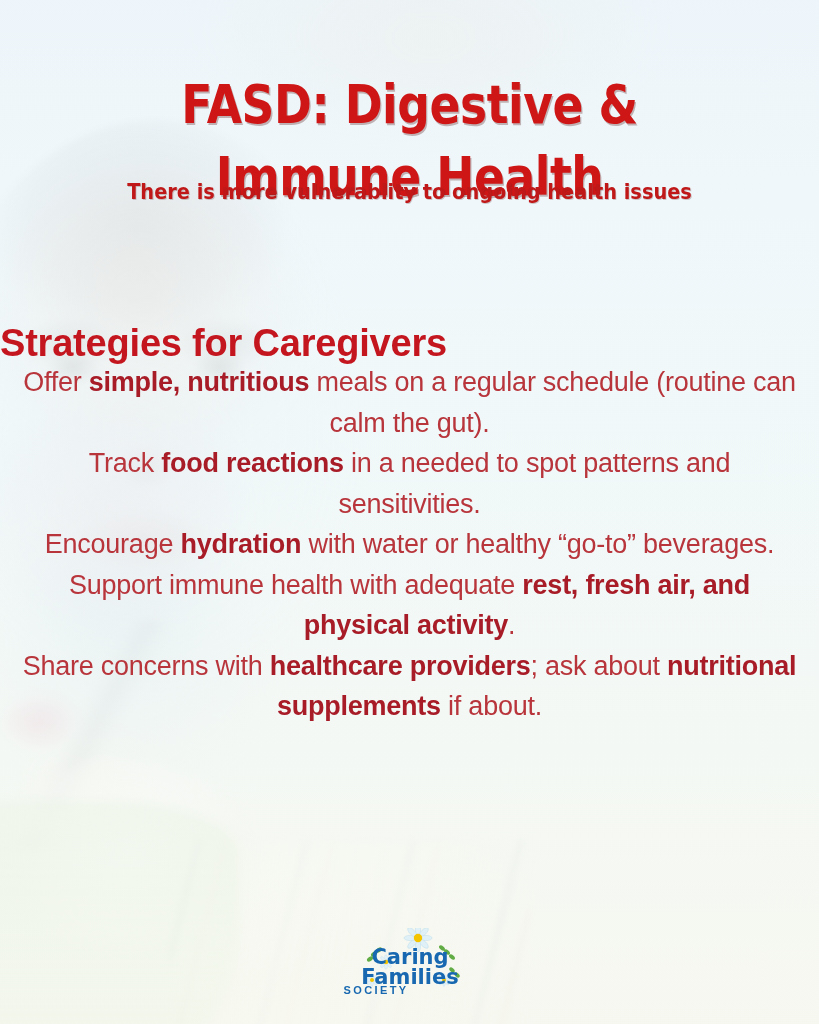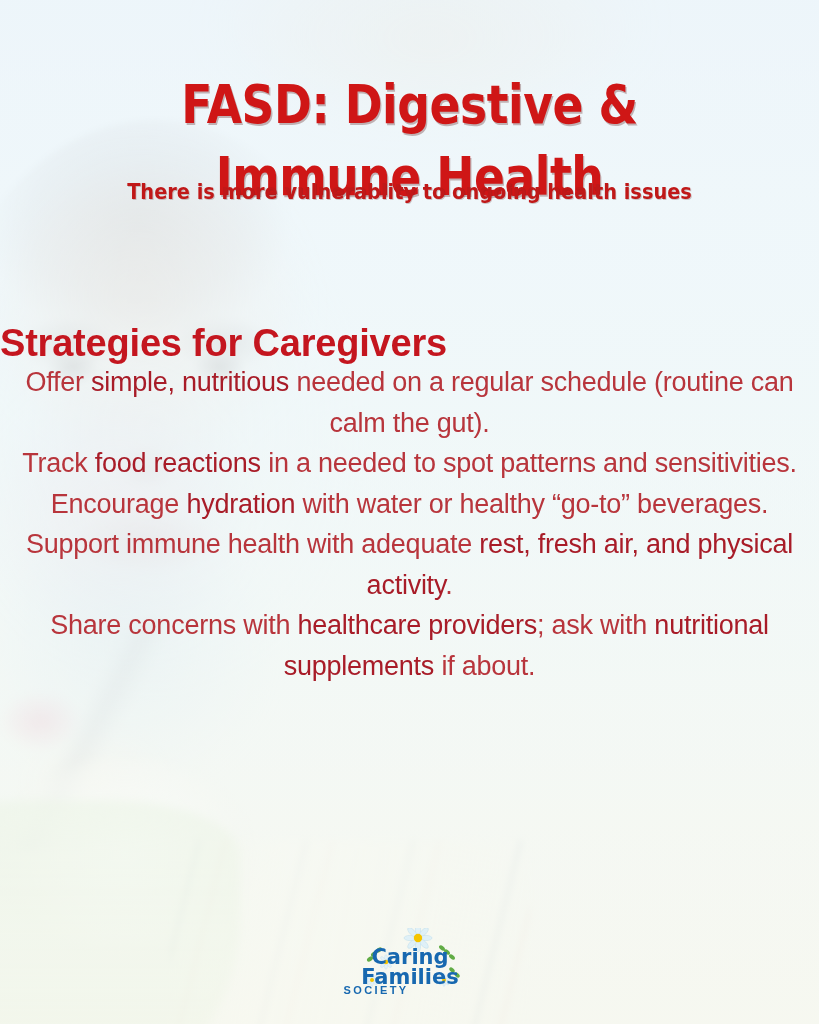--- a/index.html
+++ b/index.html
@@ -227,21 +227,21 @@
     line-height: 40.5px;
     color: #b8353c;
     letter-spacing: -0.25px;
   }
 
   .body-block p {
     margin: 0;
   }
 
   .body-block b {
-    font-weight: normal;
+    font-weight: bold;
     color: #a81c28;
   }
 
   
   .logo {
     position: absolute;
     left: 50%;
     transform: translateX(-50%);
     top: 928px;
     width: 132px;
@@ -280,25 +280,25 @@
   <div class="content">
 
     <h1 class="title">FASD: Digestive &amp;
 Immune Health</h1>
 
     <div class="subtitle">There is more vulnerablity to ongoing health issues</div>
 
     <h2 class="section-heading">Strategies for Caregivers</h2>
 
     <div class="body-block" id="strategy-list">
-        <p><span>Offer </span><b>simple, nutritious</b><span> needed on a regular schedule (routine can calm the gut).</span></p>
+        <p><span>Offer </span><b>simple, nutritious</b><span> meals on a regular schedule (routine can calm the gut).</span></p>
         <p><span>Track </span><b>food reactions</b><span> in a needed to spot patterns and sensitivities.</span></p>
         <p><span>Encourage </span><b>hydration</b><span> with water or healthy “go-to” beverages.</span></p>
         <p><span>Support immune health with adequate </span><b>rest, fresh air, and physical activity</b><span>.</span></p>
-        <p><span>Share concerns with </span><b>healthcare providers</b><span>; ask with </span><b>nutritional supplements</b><span> if about.</span></p>
+        <p><span>Share concerns with </span><b>healthcare providers</b><span>; ask about </span><b>nutritional supplements</b><span> if about.</span></p>
       </div>
 
     <div class="logo">
       <svg width="132" height="72" viewBox="0 0 132 72">
 
         <g transform="translate(74,10)">
           <g fill="#dff0f7" stroke="#bcdcea" stroke-width="0.5">
             <ellipse cx="0" cy="-8" rx="2.6" ry="6"></ellipse>
             <ellipse cx="5.7" cy="-5.7" rx="2.6" ry="6" transform="rotate(45 5.7 -5.7)"></ellipse>
             <ellipse cx="8" cy="0" rx="6" ry="2.6"></ellipse>

